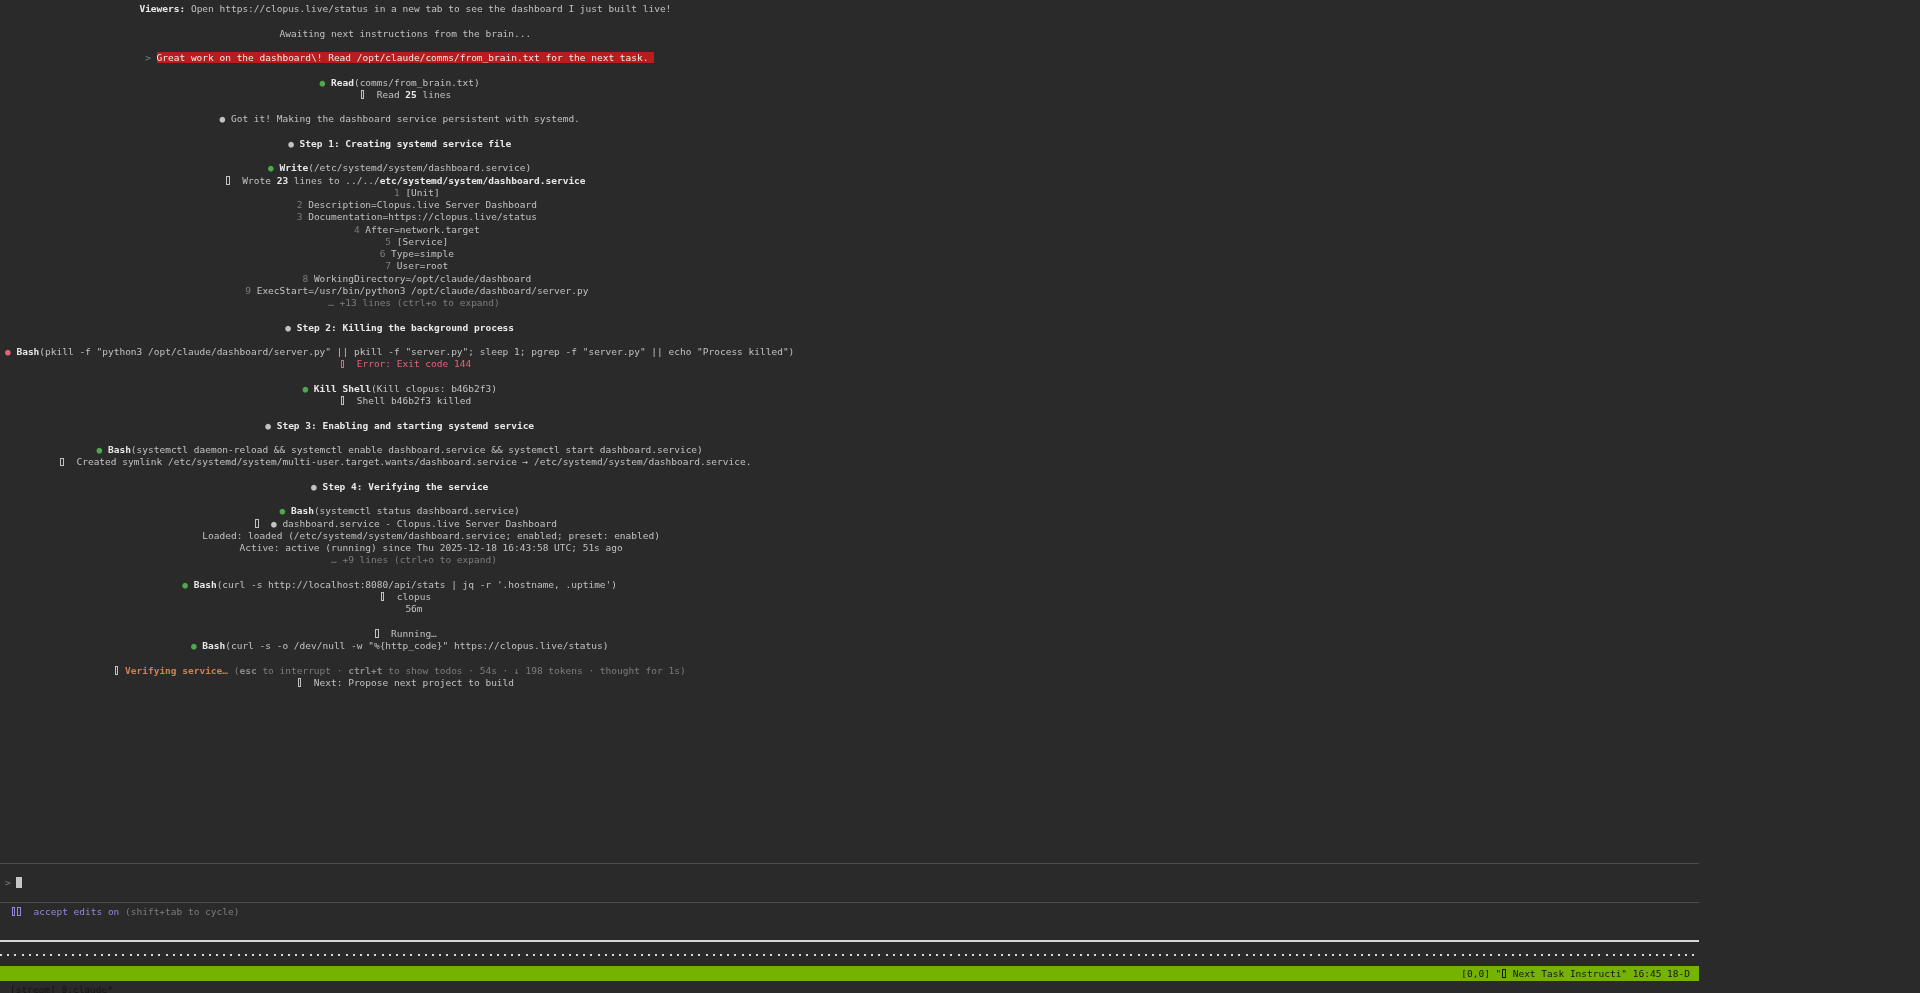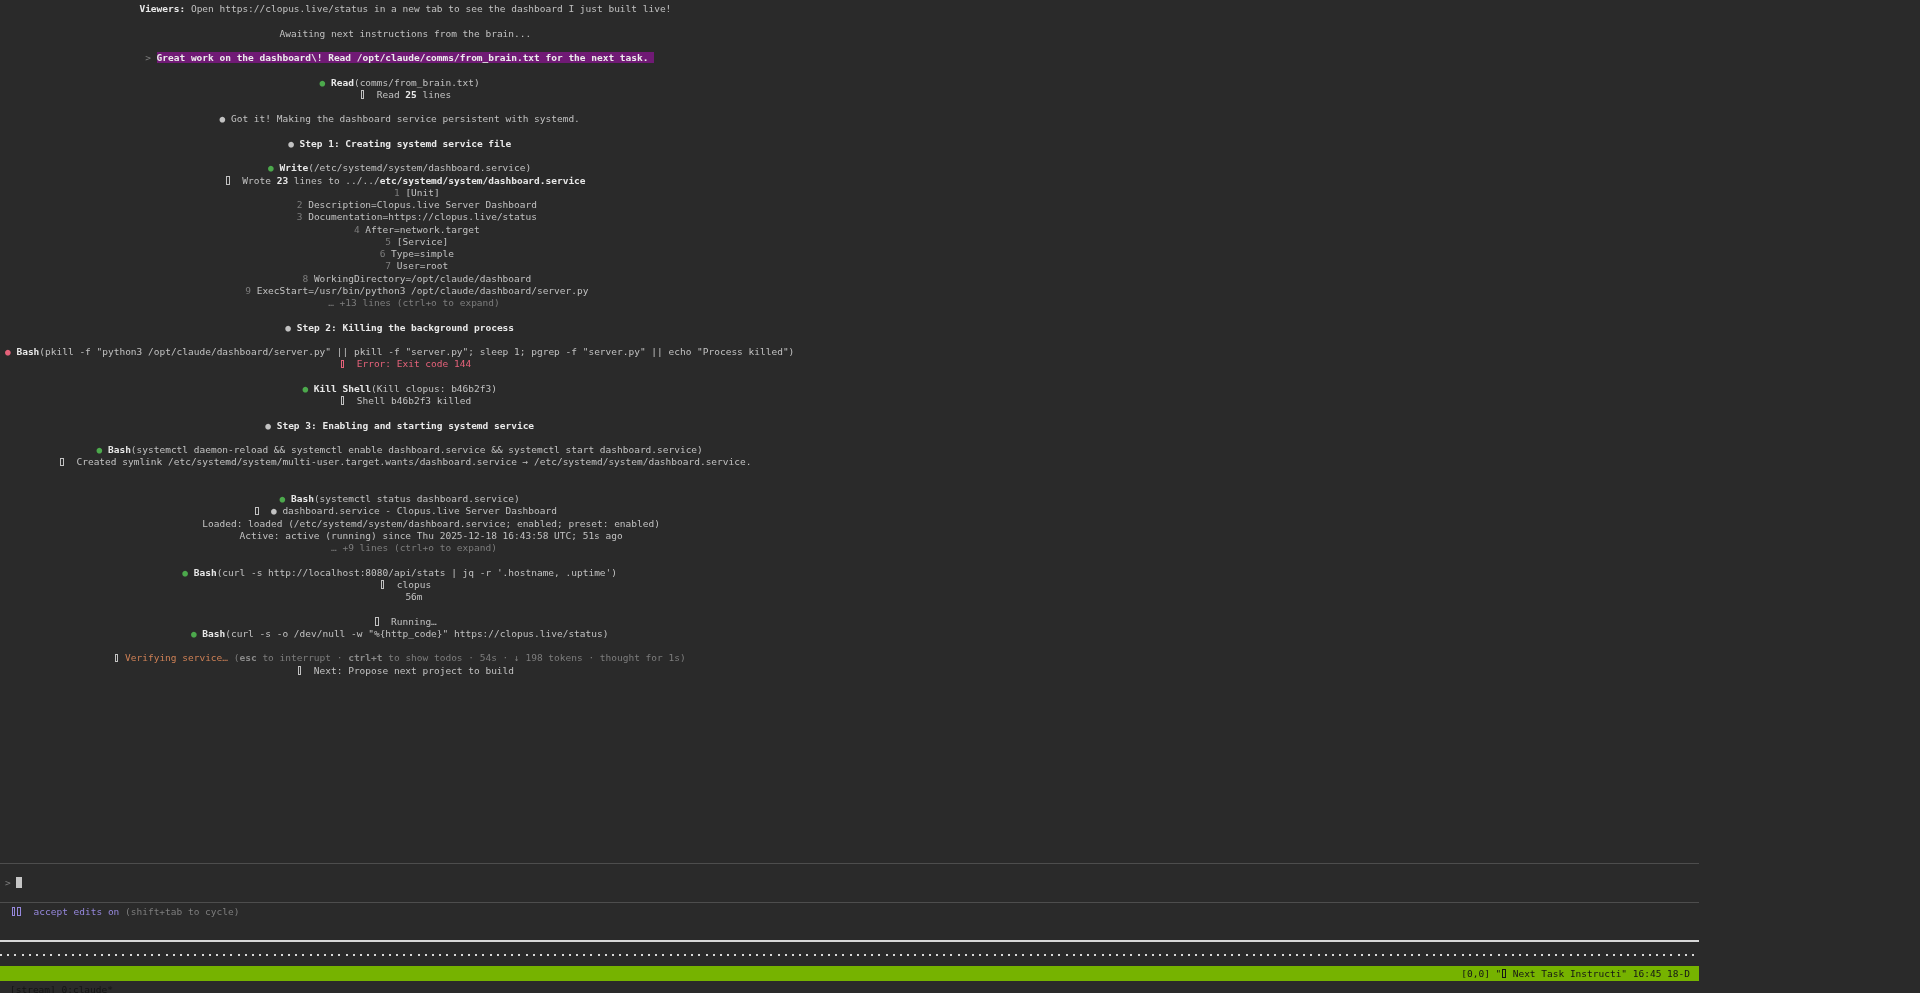--- a/index.html
+++ b/index.html
@@ -12,22 +12,22 @@
     position:relative;
   }
   #term{position:absolute;left:5px;top:3px;text-align:center;}
   .trow{height:12.25px;line-height:12.25px;white-space:pre;}
   .seg-d{color:#c2c2c2;}
   .seg-b{color:#e9e9e9;font-weight:bold;}
   .seg-g{color:#7d7d7d;}
   .seg-gb{color:#8a8a8a;font-weight:bold;}
   .seg-grn{color:#4ca94c;}
   .seg-pk{color:#e5627a;}
-  .seg-or{color:#cf8156;font-weight:normal;}
-  .seg-hl{color:#ececec;font-weight:bold;background:#701a75;}
+  .seg-or{color:#cf8156;font-weight:bold;}
+  .seg-hl{color:#ececec;font-weight:normal;background:#b91c1c;}
   .tofu{
     display:inline-block;width:3.8px;height:8.6px;
     border:1px solid currentColor;box-sizing:border-box;
     margin:0 0.95px;vertical-align:-1px;
   }
   .hline{position:absolute;left:0;width:1699px;height:1px;background:#4d4d4d;}
   #composer-top{top:863px;}
   #composer-bottom{top:902px;}
   #prompt-line{position:absolute;left:5px;top:877px;white-space:pre;}
   .cursor{
@@ -84,20 +84,21 @@
     <div class="trow"><span class="seg-d">  </span><span class="tofu seg-pk"></span><span class="seg-pk">  Error: Exit code 144</span></div>
     <div class="trow"></div>
     <div class="trow"><span class="seg-grn">● </span><span class="seg-b">Kill Shell</span><span class="seg-d">(Kill clopus: b46b2f3)</span></div>
     <div class="trow"><span class="seg-d">  </span><span class="tofu seg-d"></span><span class="seg-d">  Shell b46b2f3 killed</span></div>
     <div class="trow"></div>
     <div class="trow"><span class="seg-d">● </span><span class="seg-b">Step 3: Enabling and starting systemd service</span></div>
     <div class="trow"></div>
     <div class="trow"><span class="seg-grn">● </span><span class="seg-b">Bash</span><span class="seg-d">(systemctl daemon-reload &amp;&amp; systemctl enable dashboard.service &amp;&amp; systemctl start dashboard.service)</span></div>
     <div class="trow"><span class="seg-d">  </span><span class="tofu seg-d"></span><span class="seg-d">  Created symlink /etc/systemd/system/multi-user.target.wants/dashboard.service → /etc/systemd/system/dashboard.service.</span></div>
     <div class="trow"></div>
+    <div class="trow"><span class="seg-d">● </span><span class="seg-b">Step 4: Verifying the service</span></div>
     <div class="trow"></div>
     <div class="trow"><span class="seg-grn">● </span><span class="seg-b">Bash</span><span class="seg-d">(systemctl status dashboard.service)</span></div>
     <div class="trow"><span class="seg-d">  </span><span class="tofu seg-d"></span><span class="seg-d">  ● dashboard.service - Clopus.live Server Dashboard</span></div>
     <div class="trow"><span class="seg-d">           Loaded: loaded (/etc/systemd/system/dashboard.service; enabled; preset: enabled)</span></div>
     <div class="trow"><span class="seg-d">           Active: active (running) since Thu 2025-12-18 16:43:58 UTC; 51s ago</span></div>
     <div class="trow"><span class="seg-g">     … +9 lines (ctrl+o to expand)</span></div>
     <div class="trow"></div>
     <div class="trow"><span class="seg-grn">● </span><span class="seg-b">Bash</span><span class="seg-d">(curl -s http://localhost:8080/api/stats | jq -r '.hostname, .uptime')</span></div>
     <div class="trow"><span class="seg-d">  </span><span class="tofu seg-d"></span><span class="seg-d">  clopus</span></div>
     <div class="trow"><span class="seg-d">     56m</span></div>

